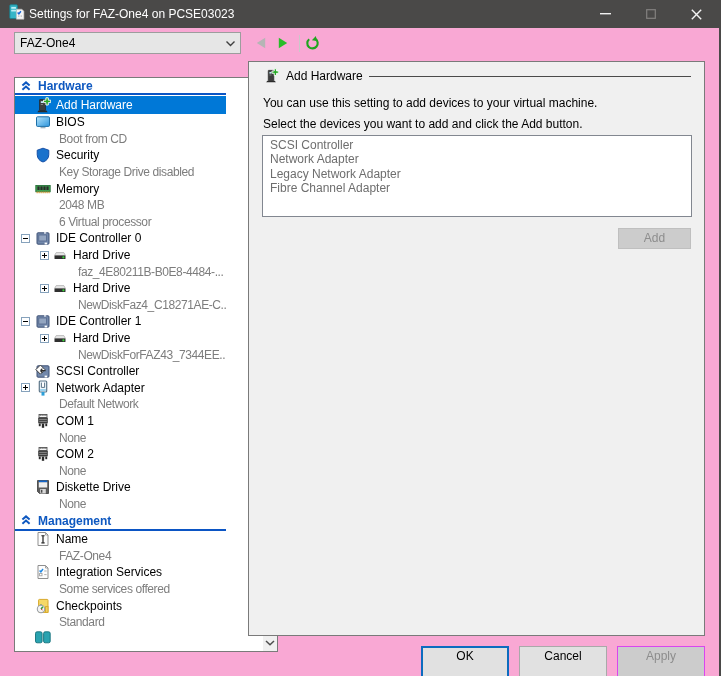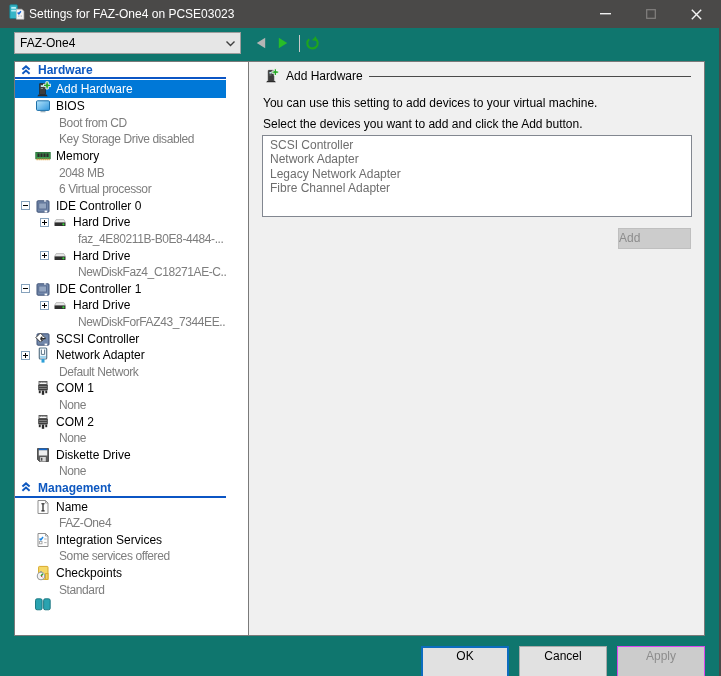--- a/index.html
+++ b/index.html
@@ -1,38 +1,38 @@
 <!DOCTYPE html>
 <html><head>
 <meta charset="utf-8">
 <style>
   * { margin:0; padding:0; box-sizing:border-box; }
   html,body { width:721px; height:676px; }
   body { font-family:"Liberation Sans", sans-serif; font-size:12px; color:#000; }
-  #window { position:relative; width:721px; height:676px; background:#0f766e; overflow:hidden;padding-left:25px; }
+  #window { position:relative; width:721px; height:676px; background:#f9a8d4; overflow:hidden;padding-left:25px; }
   #right-edge { position:absolute; right:0; top:0; width:2px; height:676px; background:#4a4948; }
 
   
   #titlebar { position:absolute; left:0; top:0; width:721px; height:28px; background:#4a4948; }
   #app-icon { position:absolute; left:9px; top:4px; width:16px; height:16px; }
   #title-text { position:absolute; left:29px; top:0; height:28px; line-height:28px; color:#ffffff; white-space:nowrap; }
   .cap-btn { position:absolute; top:0; width:45px; height:28px; display:flex; align-items:center; justify-content:center; }
   #btn-min { left:583px; } #btn-max { left:628px; } #btn-close { left:674px; }
 
   
   #combobox { position:absolute; left:14px; top:32px; width:227px; height:22px; background:#e6e6e6; border:1px solid #9d9d9d; display:flex; align-items:center; }
   #combobox-value { padding-left:5px; }
   #combobox-chevron { position:absolute; right:4px; top:5px; }
   #nav-back { position:absolute; left:256px; top:37px; }
   #nav-forward { position:absolute; left:278px; top:37px; }
   #toolbar-sep { position:absolute; left:299px; top:35px; width:1px; height:17px; background:#c9c9c9; }
   #nav-refresh { position:absolute; left:305px; top:36px; }
 
   
-  #left-panel { position:absolute; left:14px; top:61px; width:264px; height:575px; background:#ffffff; border:1px solid #7a7a7a; }
+  #left-panel { position:absolute; left:14px; top:77px; width:264px; height:575px; background:#ffffff; border:1px solid #7a7a7a; }
   #tree { position:absolute; left:0; top:0; width:211px; height:573px; overflow:hidden; }
   #right-panel { position:absolute; left:248px; top:61px; width:457px; height:575px; background:#f0f0f0; border:1px solid #7a7a7a; }
 
   
   .thead { position:relative; height:17px; border-bottom:2px solid #0b55c4; }
   .thead.h2 { height:18.6px; }
   .thead .hchev { position:absolute; left:5px; top:50%; margin-top:-6px; }
   .thead.h2 .hchev { margin-top:-7px; }
   .thead .hlabel { position:absolute; left:23px; top:50%; transform:translateY(-50%); font-weight:bold; color:#0e58c0; white-space:nowrap; }
   .trow { position:relative; height:16.6px; }
@@ -57,21 +57,21 @@
   #sb-thumb { position:absolute; left:0; top:17px; width:14px; height:462px; background:#cdcdcd; }
 
   
   #content-icon { position:absolute; left:15px; top:6px; width:15px; height:15px; }
   #content-title { position:absolute; left:37px; top:7px; white-space:nowrap; }
   #content-rule { position:absolute; left:120px; right:13px; top:13.5px; height:1px; background:#4a4a4a; }
   #content-desc1 { position:absolute; left:14px; top:34px; white-space:nowrap; }
   #content-desc2 { position:absolute; left:14px; top:55px; white-space:nowrap; }
   #device-listbox { position:absolute; left:13px; top:73px; width:430px; height:82px; background:#ffffff; border:1px solid #828790; padding-top:2px; }
   .dev-item { height:14.3px; display:flex; align-items:center; padding-left:7px; color:#6e6e6e; white-space:nowrap; }
-  #add-button { position:absolute; left:369px; top:166px; width:73px; height:21px; background:#cccccc; border:1px solid #bfbfbf; color:#8d8d8d; text-align:left; line-height:19px; }
+  #add-button { position:absolute; left:369px; top:166px; width:73px; height:21px; background:#cccccc; border:1px solid #bfbfbf; color:#8d8d8d; text-align:center; line-height:19px; }
 
   
   .footer-btn { position:absolute; top:646px; width:88px; height:34px; text-align:center; }
   #ok-button { left:421px; background:#e1e1e1; border:2px solid #0c6cbf; line-height:17px; }
   #cancel-button { left:519px; background:#e1e1e1; border:1px solid #a9a9a9; line-height:19px; }
   #apply-button { left:617px; background:#cccccc; border:1px solid #d946ef; color:#8d8d8d; line-height:19px; }
 </style>
 </head>
 <body>
 
@@ -253,20 +253,26 @@
         </div>
         <div class="trow lvl0">
           <svg class="ticon">
             <use href="#i-bios"></use>
           </svg>
           <span class="tlabel">BIOS</span>
         </div>
         <div class="tsub lvl0">
           <span>Boot from CD</span>
         </div>
+        <div class="trow lvl0">
+          <svg class="ticon">
+            <use href="#i-security"></use>
+          </svg>
+          <span class="tlabel">Security</span>
+        </div>
         <div class="tsub lvl0">
           <span>Key Storage Drive disabled</span>
         </div>
         <div class="trow lvl0">
           <svg class="ticon">
             <use href="#i-memory"></use>
           </svg>
           <span class="tlabel">Memory</span>
         </div>
         <div class="tsub lvl0">

